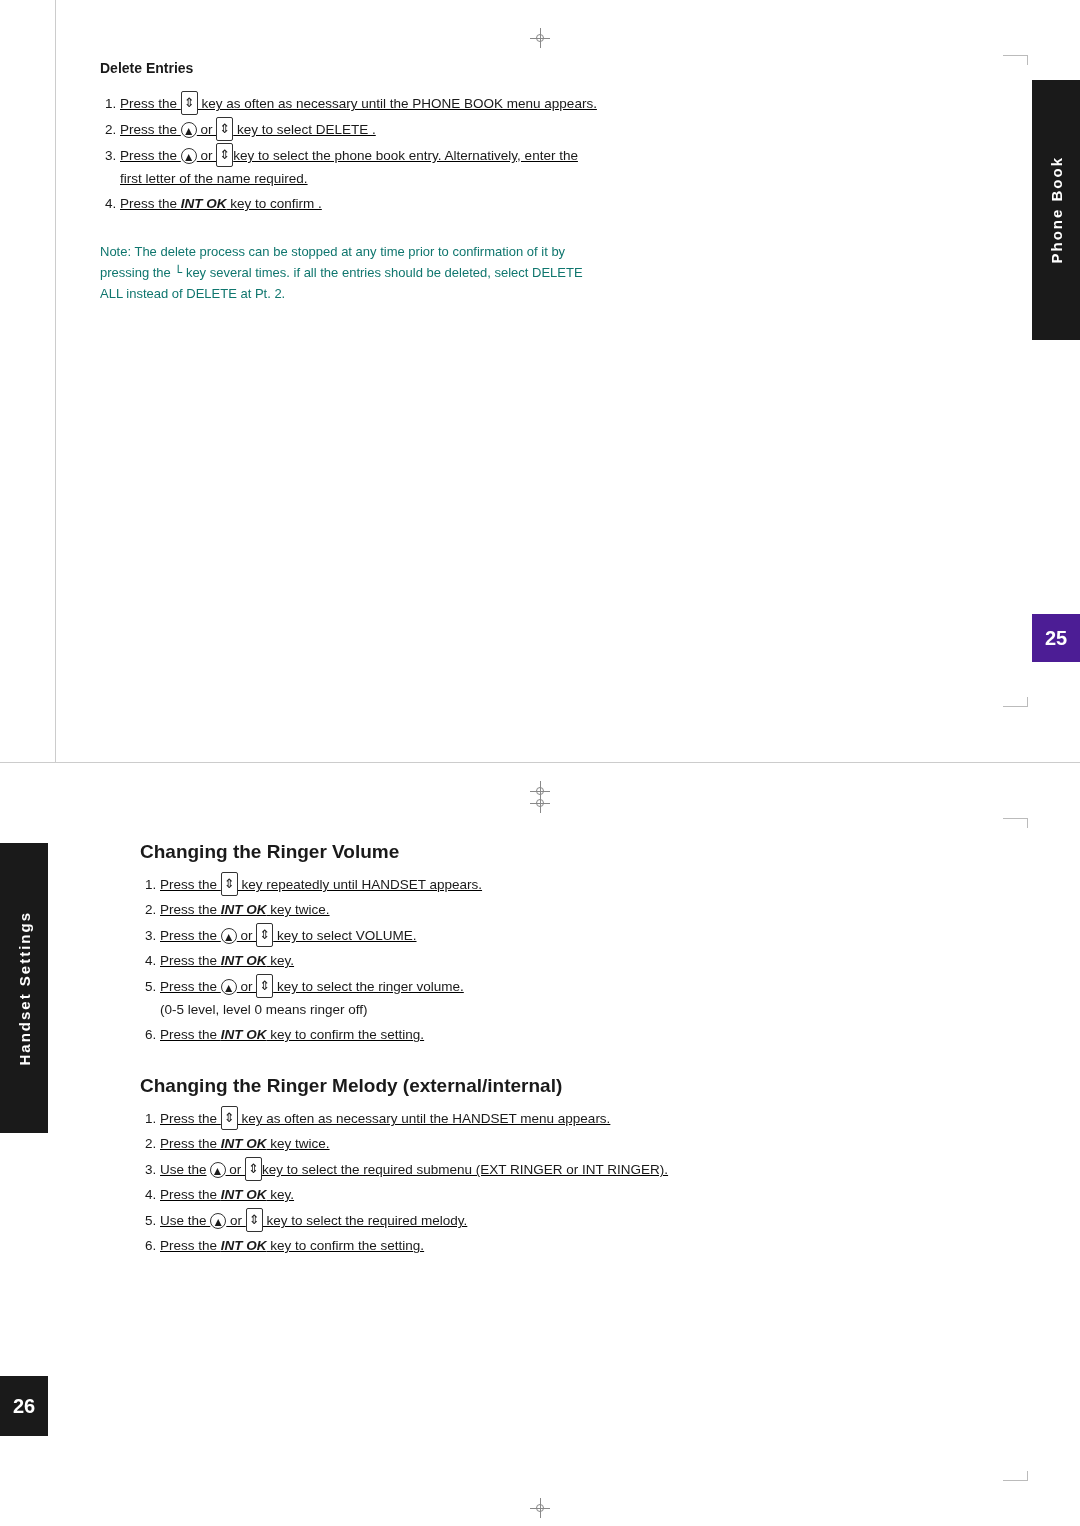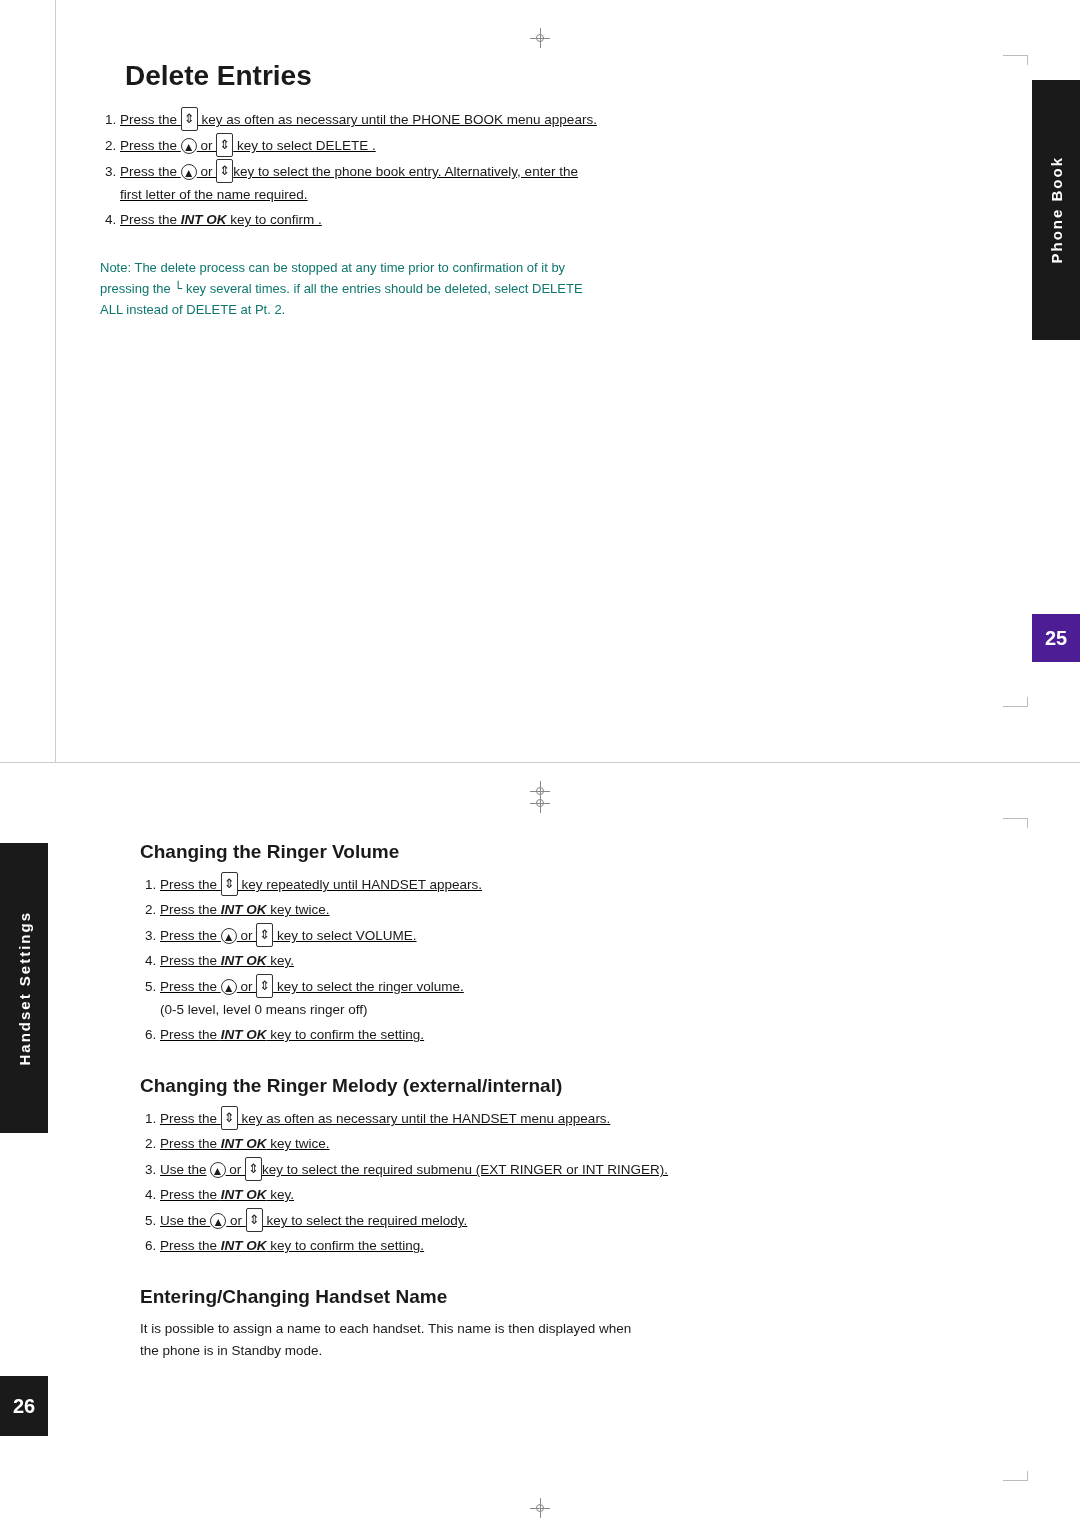--- a/index.html
+++ b/index.html
@@ -121,25 +121,24 @@
       height: 8px;
       border: 1px solid #888;
       border-radius: 50%;
       top: 50%;
       left: 50%;
       transform: translate(-50%, -50%);
     }
 
     
     .section-title {
-      font-size: 28px;
+      font-size: 14px;
       font-weight: bold;
       margin-bottom: 16px;
       color: #1a1a1a;
-      margin-left: 25px;
     }
 
     .content-area {
       padding-left: 20px;
     }
 
     ol {
       padding-left: 20px;
       margin-bottom: 12px;
       text-decoration: underline;
@@ -317,24 +316,17 @@
           </li>
           <li>
             Use the <span style="display:inline-block; font-size:12px; border:1px solid #333; padding:0 1px; border-radius:50%; width:16px; height:16px; line-height:16px; text-align:center; position:relative; top:1px;">▲</span> or <span style="display:inline-block; font-size:13px; border:1px solid #333; padding:0 2px; border-radius:2px; position:relative; top:-1px;">⇕</span> key to select the required melody.
           </li>
           <li>
             Press the <span class="bold-italic">INT  OK</span> key to confirm the setting.
           </li>
         </ol>
       </div>
 
-      <div class="sub-section">
-        <h3 class="sub-section-title">Entering/Changing Handset Name</h3>
-        <p style="font-size:13.5px; line-height:1.6; color:#1a1a1a;">
-          It is possible to assign a name to each handset. This name is then displayed when<br>
-          the phone is in Standby mode.
-        </p>
-      </div>
 
     </div>
   </div>
 
 </div>
 
 </body></html>

